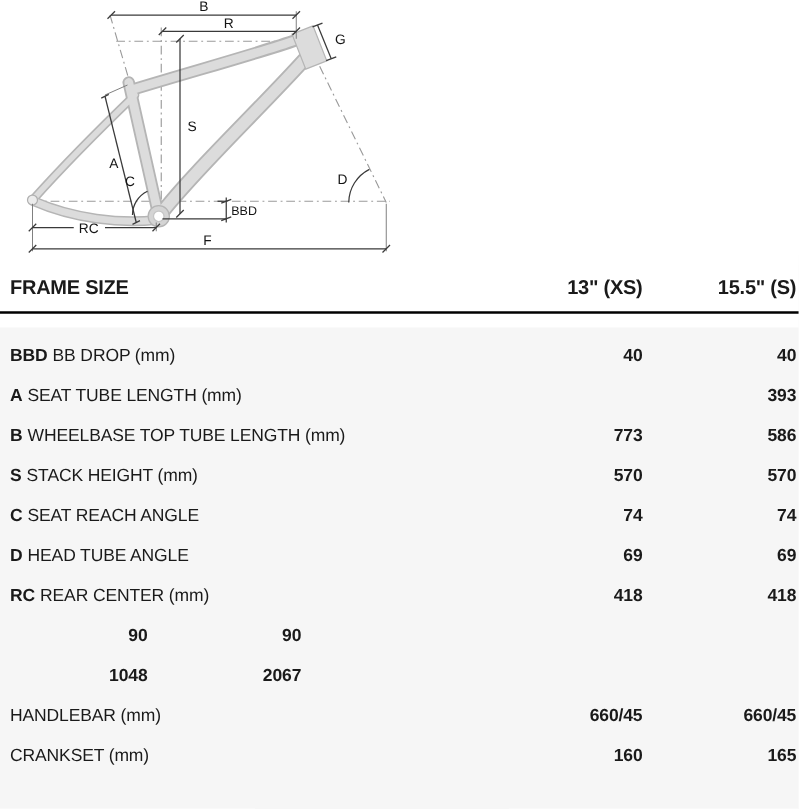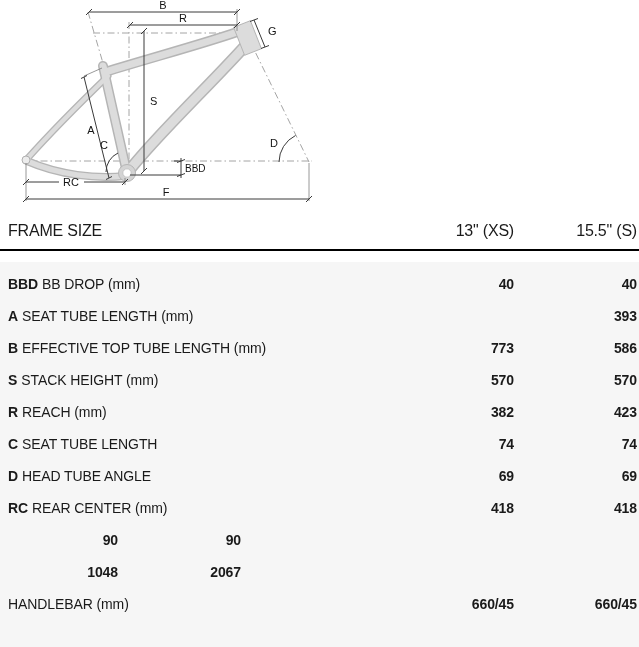--- a/index.html
+++ b/index.html
@@ -13,21 +13,21 @@
   
   .diagram{height:212px;position:relative;background:#ffffff;}
   .diagram svg{position:absolute;left:4px;top:0;}
   .dim-label{font-family:"Liberation Sans",sans-serif;font-size:11px;fill:#141414;}
   .dim-label-sm{font-family:"Liberation Sans",sans-serif;font-size:10px;fill:#141414;}
 
   
   .table-header{
     height:37px;display:flex;align-items:center;
     padding:0 2px 0 8px;border-bottom:2px solid #000000;
-    font-weight:400;font-size:16px;letter-spacing:-0.2px;
+    font-weight:700;font-size:16px;letter-spacing:-0.2px;
   }
   .table-header .th-title{flex:1;}
   .table-header .th-col1{width:110px;text-align:right;}
   .table-header .th-col2{width:123px;text-align:right;}
 
   
   .table-body{
     margin-top:11px;background:#f6f6f6;flex:1;
     padding-top:6px;
   }
@@ -148,39 +148,34 @@
       <div class="v1">40</div>
       <div class="v2">40</div>
     </div>
 
     <div class="row">
       <div class="lbl"><span class="pfx">A</span><span>SEAT TUBE LENGTH (mm)</span></div>
       <div class="v2">393</div>
     </div>
 
     <div class="row">
-      <div class="lbl"><span class="pfx">B</span><span>EFFECTIVE TOP TUBE LENGTH (mm)</span></div>
+      <div class="lbl"><span class="pfx">B</span><span>WHEELBASE TOP TUBE LENGTH (mm)</span></div>
       <div class="v1">773</div>
       <div class="v2">586</div>
     </div>
 
     <div class="row">
       <div class="lbl"><span class="pfx">S</span><span>STACK HEIGHT (mm)</span></div>
       <div class="v1">570</div>
       <div class="v2">570</div>
     </div>
 
-    <div class="row">
-      <div class="lbl"><span class="pfx">R</span><span>REACH (mm)</span></div>
-      <div class="v1">382</div>
-      <div class="v2">423</div>
-    </div>
-
-    <div class="row">
-      <div class="lbl"><span class="pfx">C</span><span>SEAT TUBE LENGTH</span></div>
+
+    <div class="row">
+      <div class="lbl"><span class="pfx">C</span><span>SEAT REACH ANGLE</span></div>
       <div class="v1">74</div>
       <div class="v2">74</div>
     </div>
 
     <div class="row">
       <div class="lbl"><span class="pfx">D</span><span>HEAD TUBE ANGLE</span></div>
       <div class="v1">69</div>
       <div class="v2">69</div>
     </div>
 
@@ -199,15 +194,20 @@
       <div class="v1">1048</div>
       <div class="v2">2067</div>
     </div>
 
     <div class="row">
       <div class="lbl"><span class="pfx"></span><span>HANDLEBAR (mm)</span></div>
       <div class="v1">660/45</div>
       <div class="v2">660/45</div>
     </div>
 
+    <div class="row">
+      <div class="lbl"><span class="pfx"></span><span>CRANKSET (mm)</span></div>
+      <div class="v1">160</div>
+      <div class="v2">165</div>
+    </div>
 
   </div>
 </div>
 
 </body></html>

